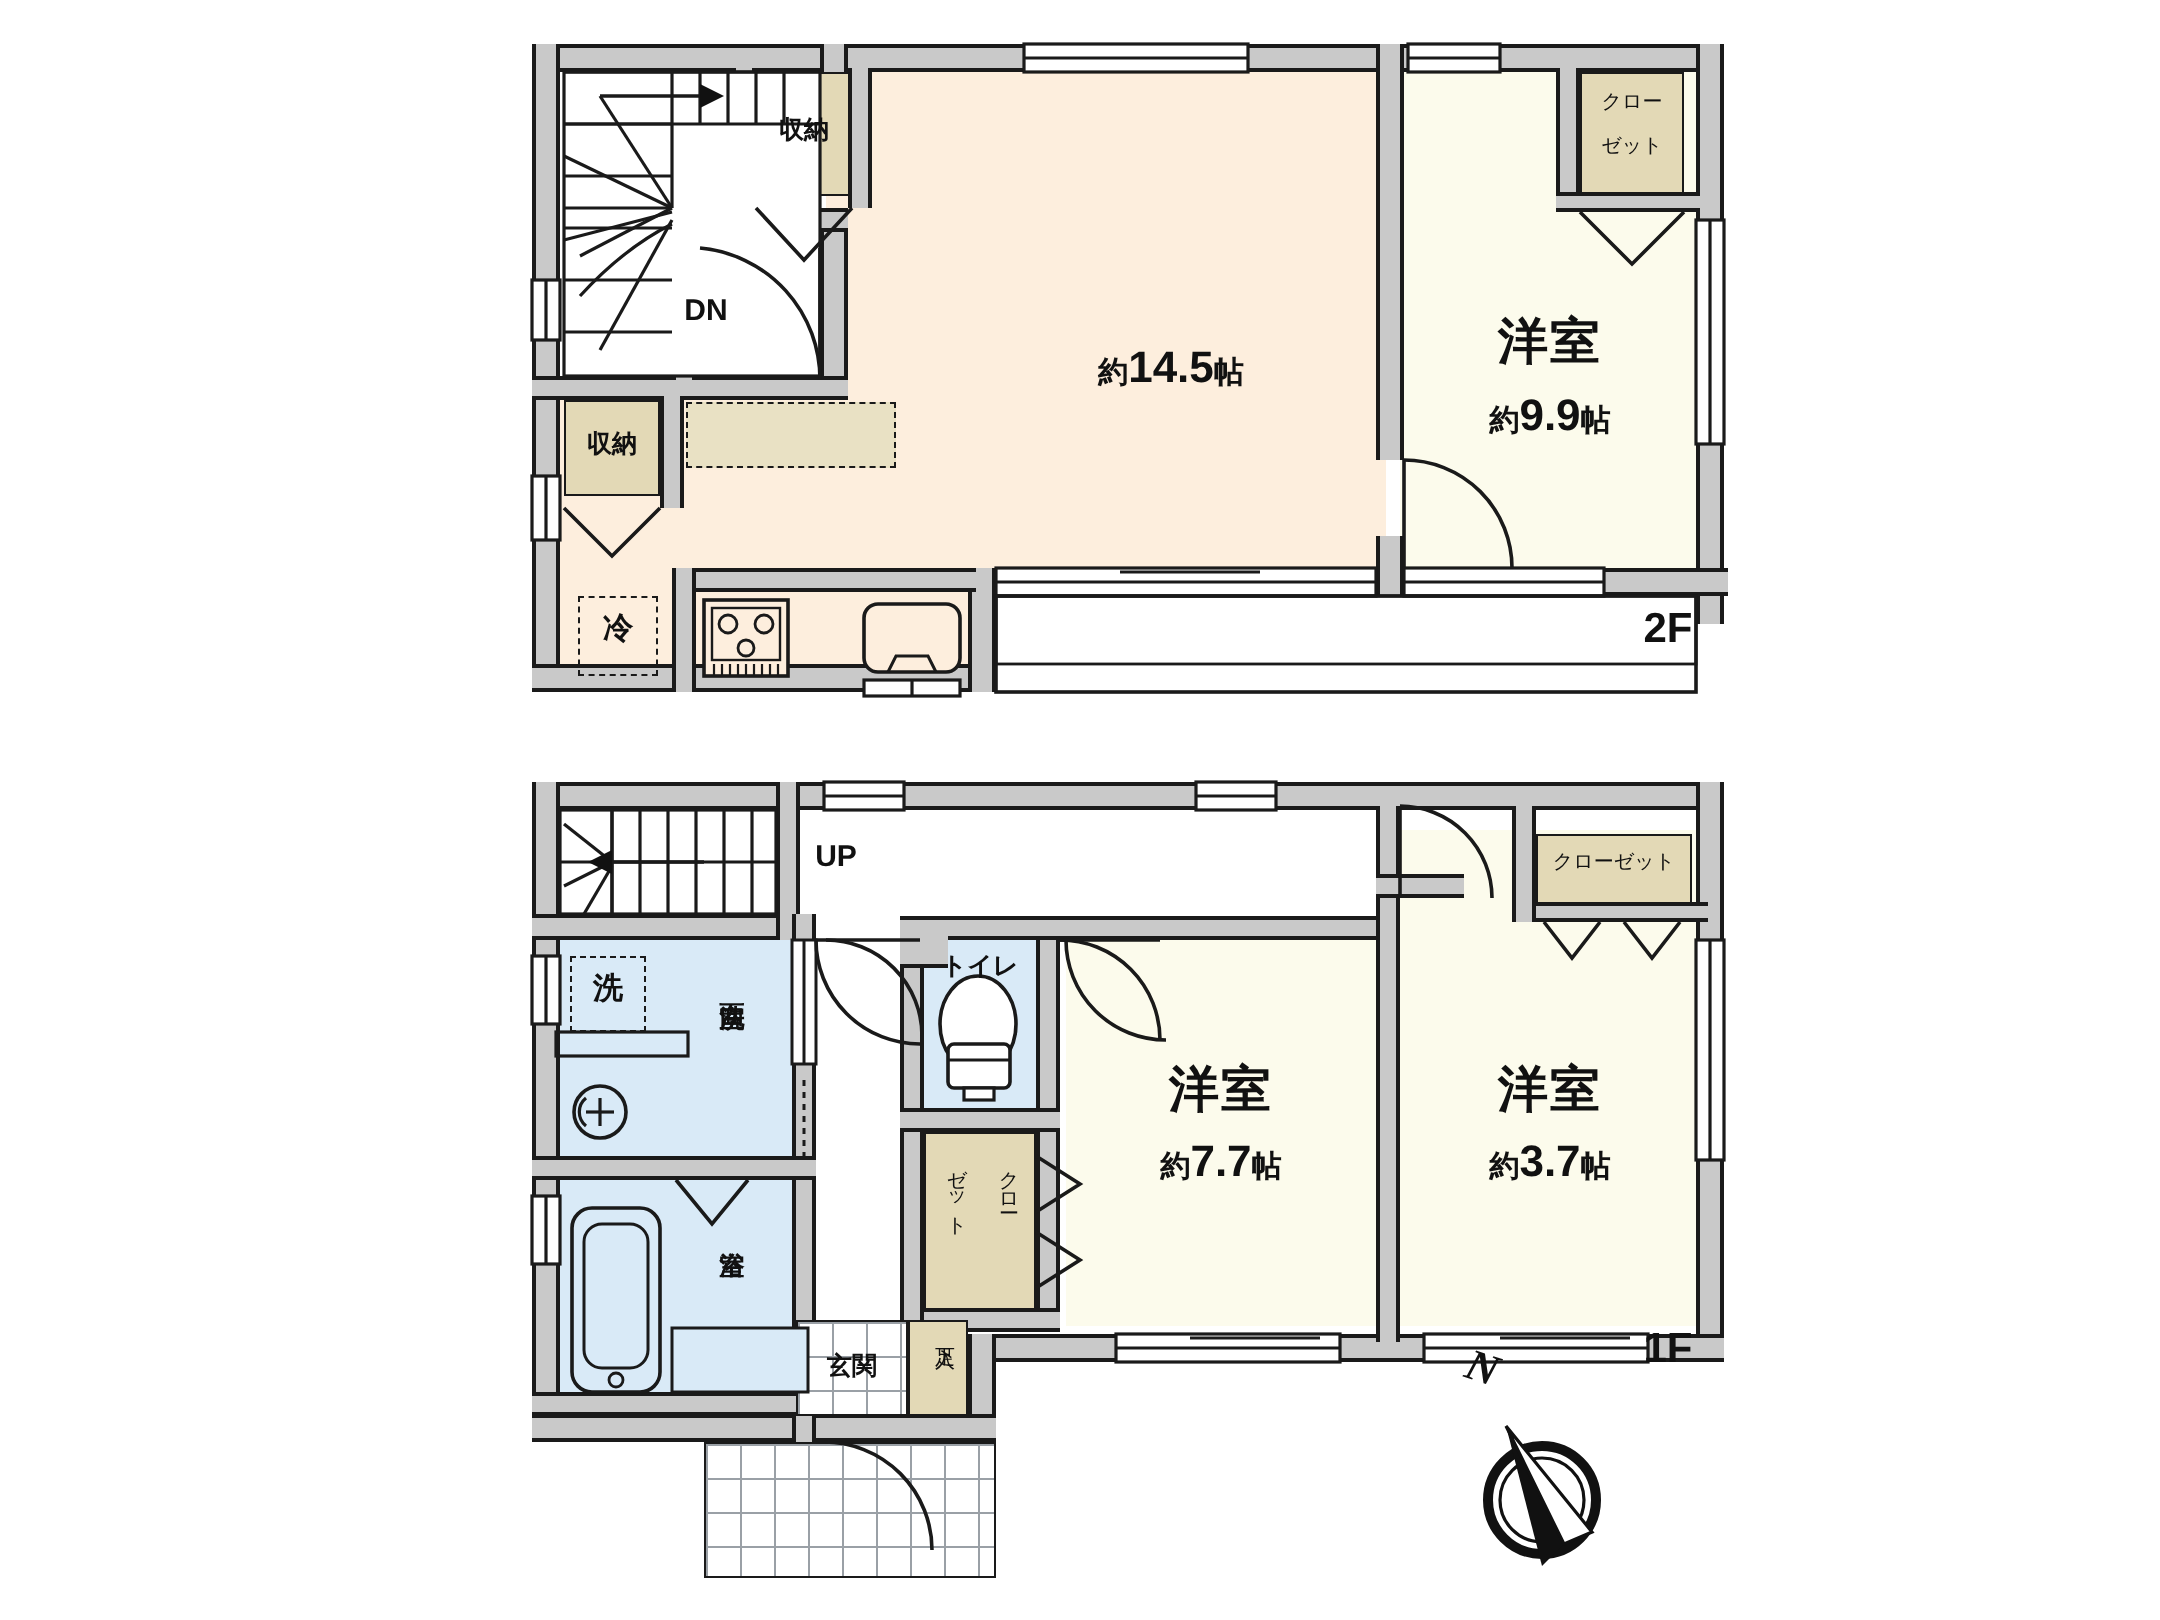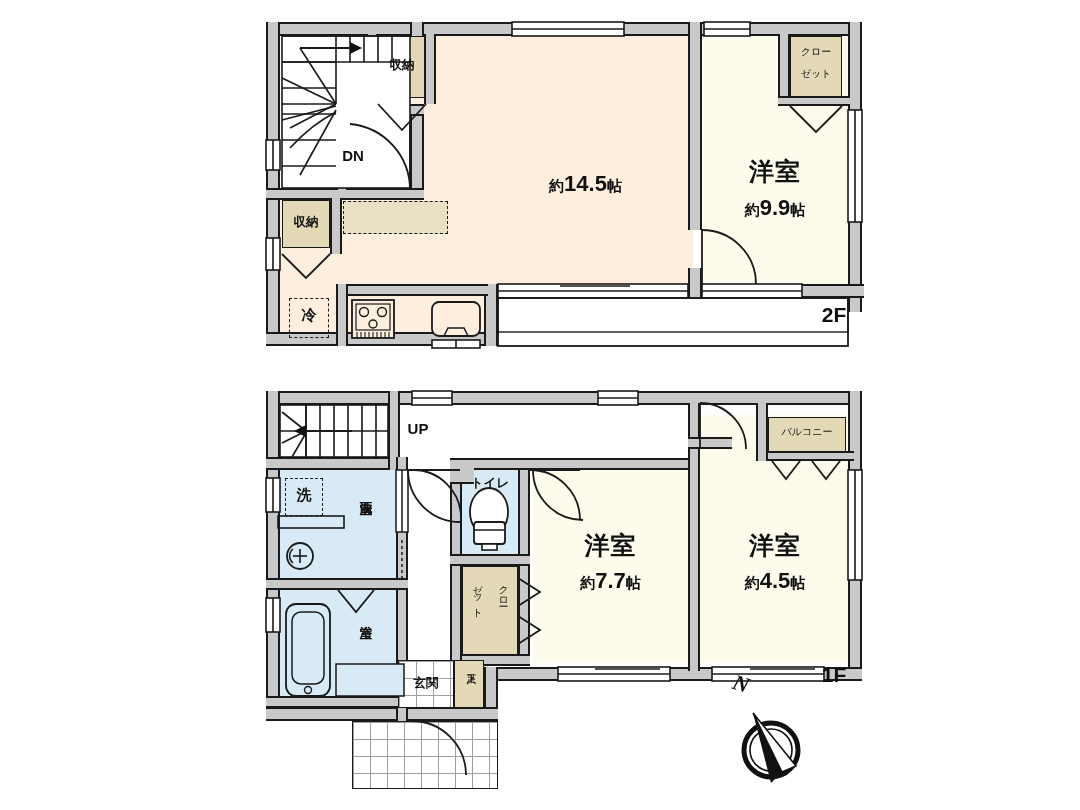--- a/index.html
+++ b/index.html
@@ -375,30 +375,30 @@
     <div class="lbl lbl-sm" style="left:400px;top:421px;width:36px;">UP</div>
     <div class="lbl lbl-sm" style="left:285px;top:487px;width:38px;">洗</div>
 
     <div class="lbl lbl-xs vert" style="left:354px;top:492px;width:18px;">洗面室</div>
     <div class="lbl lbl-xs vert" style="left:354px;top:616px;width:18px;">浴室</div>
     <div class="lbl lbl-xs" style="left:462px;top:476px;width:56px;">トイレ</div>
 
     <div class="lbl lbl-xxs vert" style="left:466px;top:578px;width:16px;">ゼット</div>
     <div class="lbl lbl-xxs vert" style="left:492px;top:578px;width:16px;">クロー</div>
 
-    <div class="lbl lbl-xxs" style="left:768px;top:426px;width:78px;">バルコニー</div>
+    <div class="lbl lbl-xxs" style="left:768px;top:426px;width:78px;">クローゼット</div>
 
     <div class="lbl lbl-big" style="left:533px;top:531px;width:155px;">洋室</div>
     <div class="lbl lbl-area" style="left:533px;top:569px;width:155px;">
       <span class="pre">約</span><span>7.7</span><span class="suf">帖</span>
     </div>
 
     <div class="lbl lbl-big" style="left:700px;top:531px;width:150px;">洋室</div>
     <div class="lbl lbl-area" style="left:700px;top:569px;width:150px;">
-      <span class="pre">約</span><span>4.5</span><span class="suf">帖</span>
+      <span class="pre">約</span><span>3.7</span><span class="suf">帖</span>
     </div>
 
     <div class="lbl lbl-xs" style="left:398px;top:676px;width:56px;">玄関</div>
     <div class="lbl lbl-xxs vert" style="left:462px;top:666px;width:14px;">下足入</div>
 
     <div class="lbl lbl-floor" style="left:812px;top:663px;width:44px;">1F</div>
     <div class="lbl" style="left:728px;top:672px;width:26px;font-size:22px;font-style:italic;font-family:'Liberation Serif',serif;font-weight:700;transform:rotate(18deg);">N</div>
   </div>
 
 </div>

